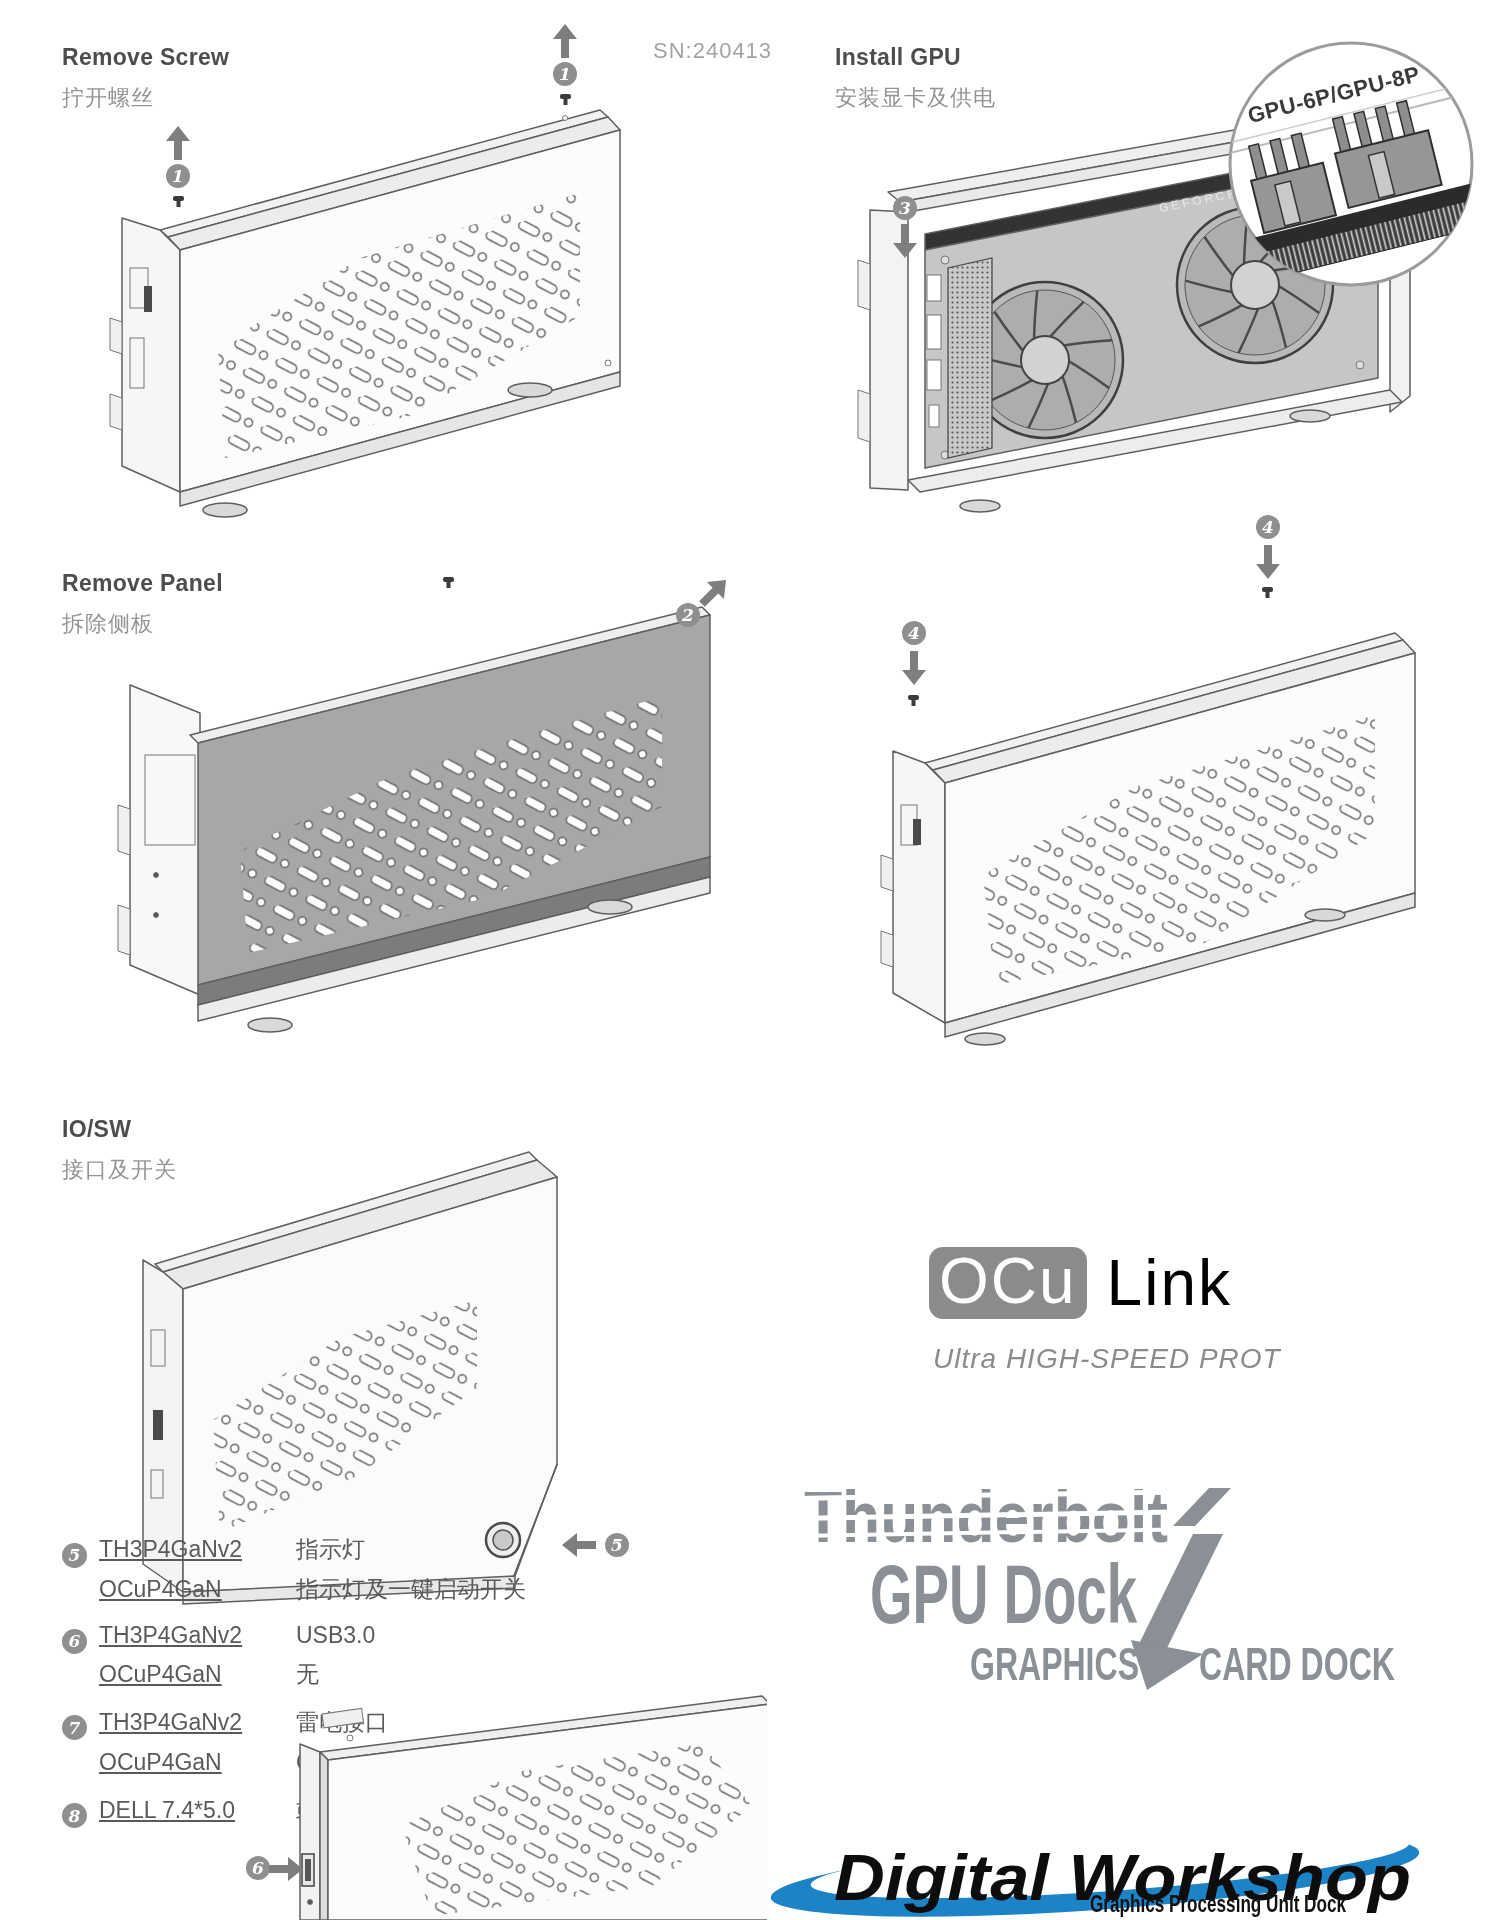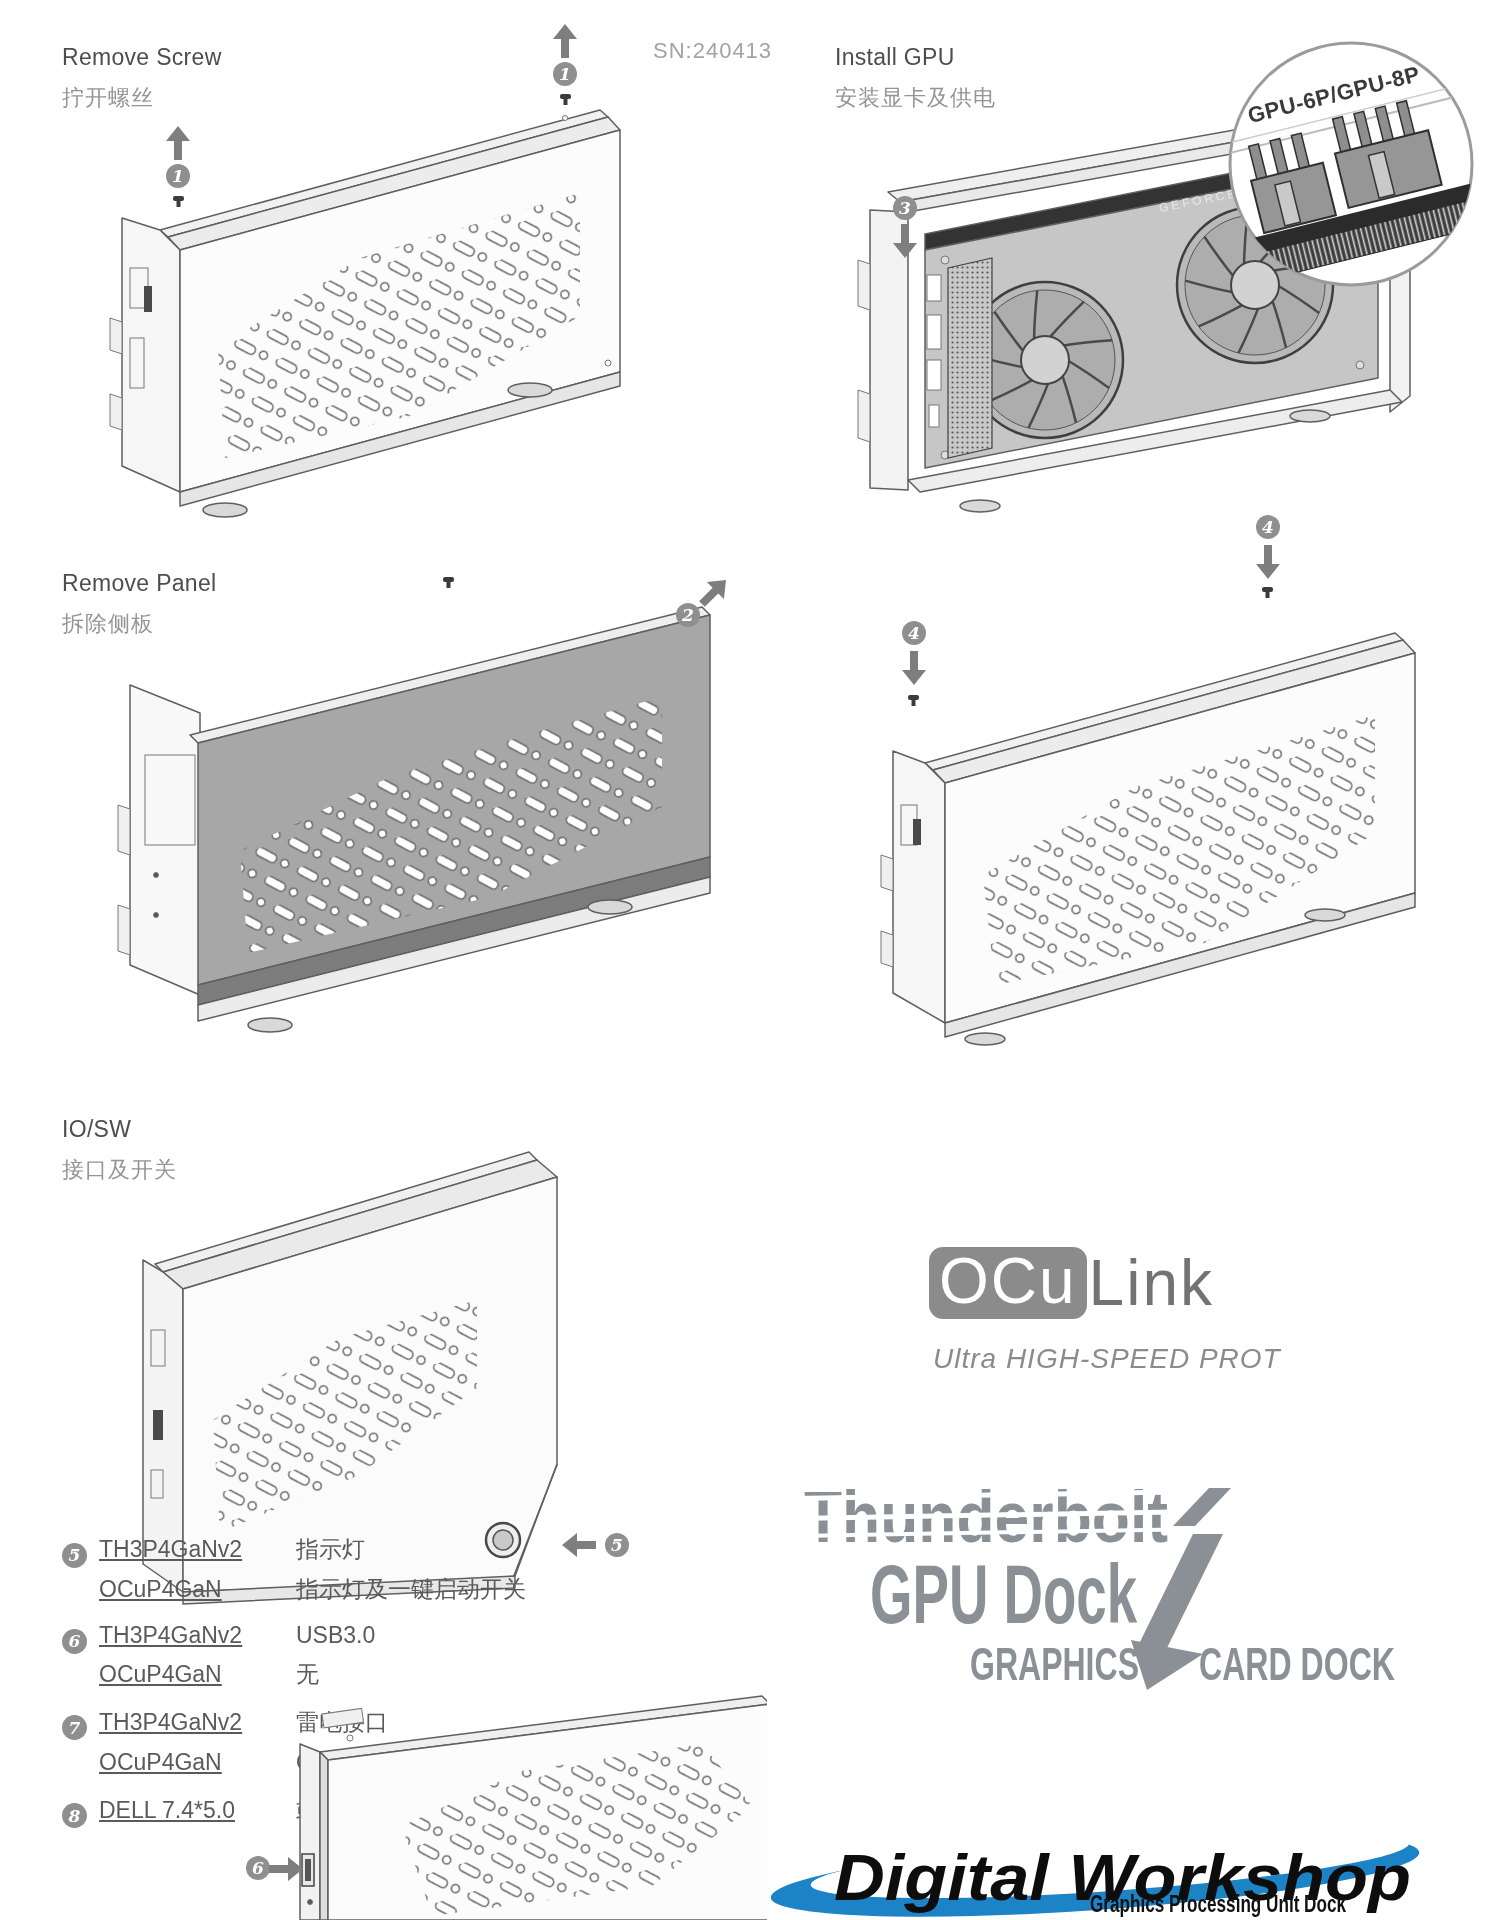--- a/index.html
+++ b/index.html
@@ -1,20 +1,20 @@
 <!DOCTYPE html>
 <html><head>
 <meta charset="utf-8">
 <style>
   html,body{margin:0;padding:0;background:#ffffff;}
   body{font-family:"Liberation Sans",sans-serif;}
   #page{position:relative;width:1500px;height:1920px;background:#fff;overflow:hidden;}
 
   .step-label{position:absolute;}
-  .step-label .en{font-size:23px;font-weight:400;color:#4d4d4d;letter-spacing:.3px;}
+  .step-label .en{font-size:23px;font-weight:700;color:#4d4d4d;letter-spacing:.3px;}
   .step-label .zh{font-size:22px;color:#949494;margin-top:12px;letter-spacing:1px;}
   .sn{position:absolute;left:653px;top:38px;font-size:22px;color:#a3a3a3;letter-spacing:1px;}
 
   svg{position:absolute;overflow:visible;}
   svg.clipped{overflow:hidden;}
   .ln{stroke:#5f5f5f;stroke-width:1.5;stroke-linejoin:round;}
   .thin{stroke:#777;stroke-width:1;}
 
   
   .io-list{position:absolute;left:62px;top:1534px;width:600px;}
@@ -26,21 +26,21 @@
     display:inline-flex;align-items:center;justify-content:center;margin-right:12px;flex:none;
     transform:translateY(4px);}
   .io-model{min-width:153px;white-space:pre;text-decoration:underline;}
   .io-desc{white-space:pre;margin-left:44px;}
 
   
   .oculink{position:absolute;left:929px;top:1247px;}
   .oculink-row{display:flex;align-items:center;}
   .ocu-box{background:#8b8b8b;color:#ffffff;border-radius:14px;padding:2px 10px 6px 10px;
     font-size:64px;letter-spacing:2px;line-height:1;}
-  .ocu-rest{color:#737373;font-size:64px;letter-spacing:2px;line-height:1;margin-left:2px;}
+  .ocu-rest{color:#000000;font-size:64px;letter-spacing:2px;line-height:1;margin-left:20px;}
   .ocu-tag{font-style:italic;font-size:28px;color:#8b8b8b;letter-spacing:1px;margin-top:24px;margin-left:4px;}
 
   
 </style>
 </head>
 <body>
 
 <div id="page">
 
   <svg width="0" height="0" style="position:absolute">

